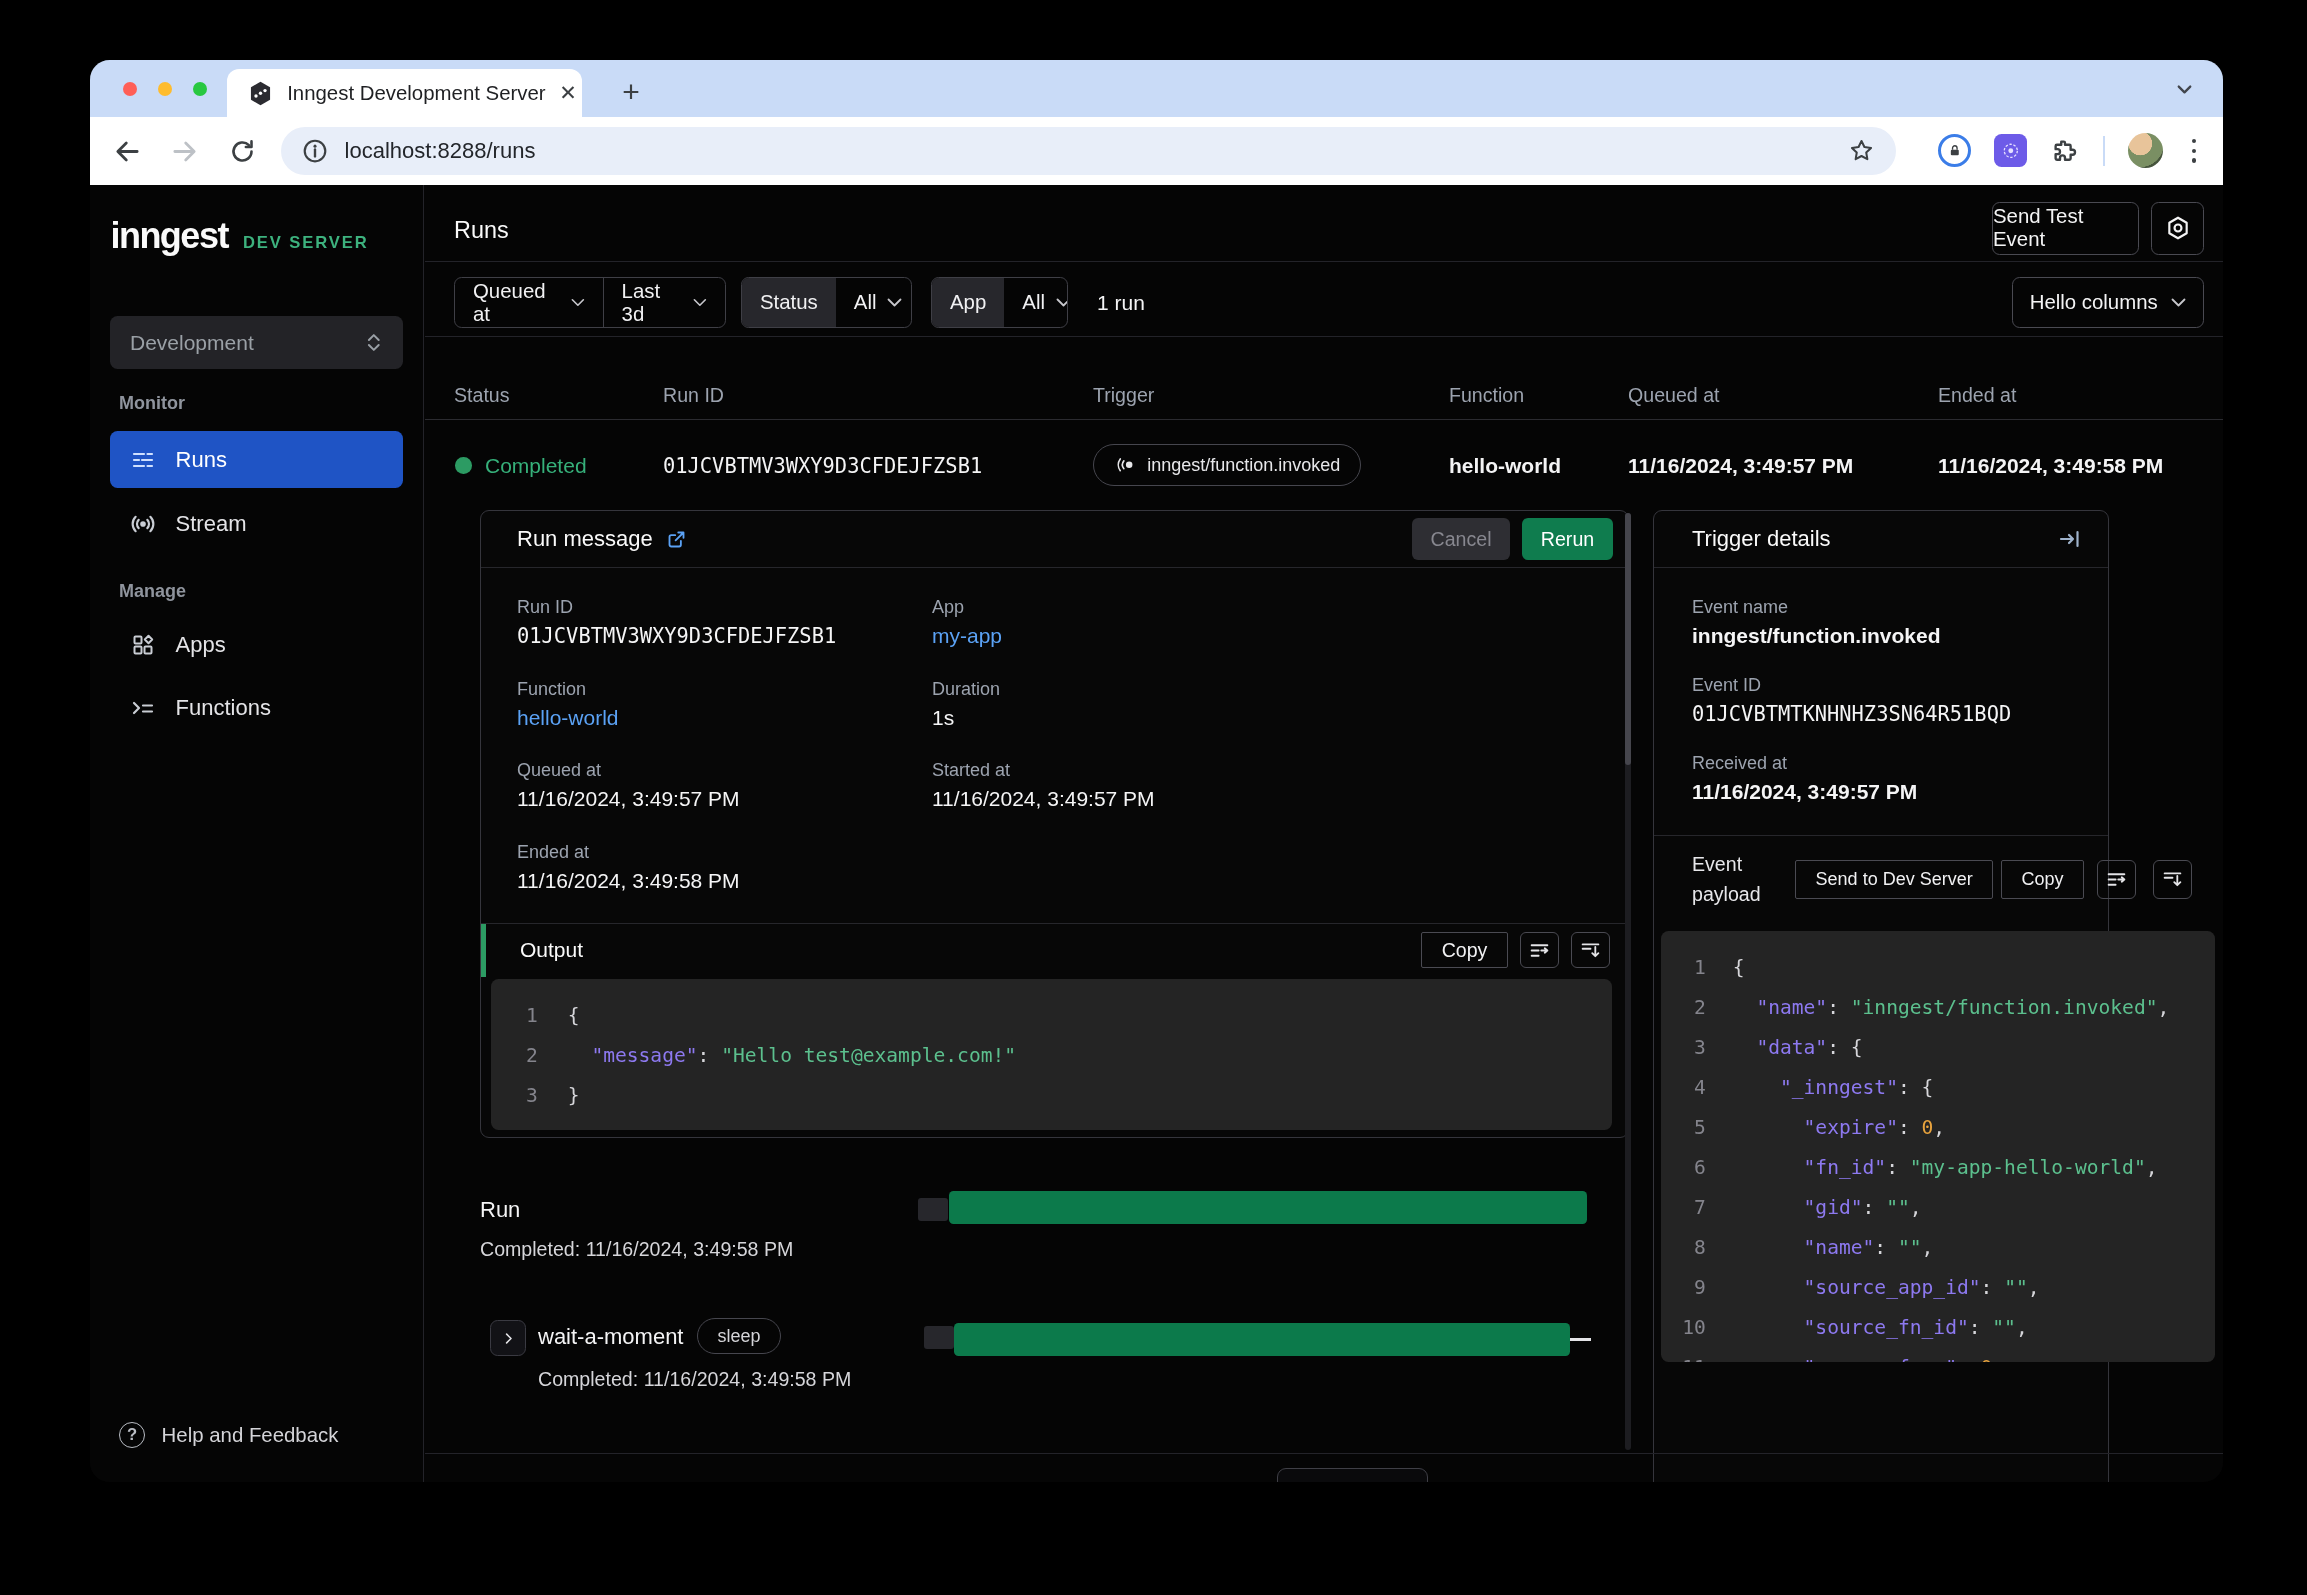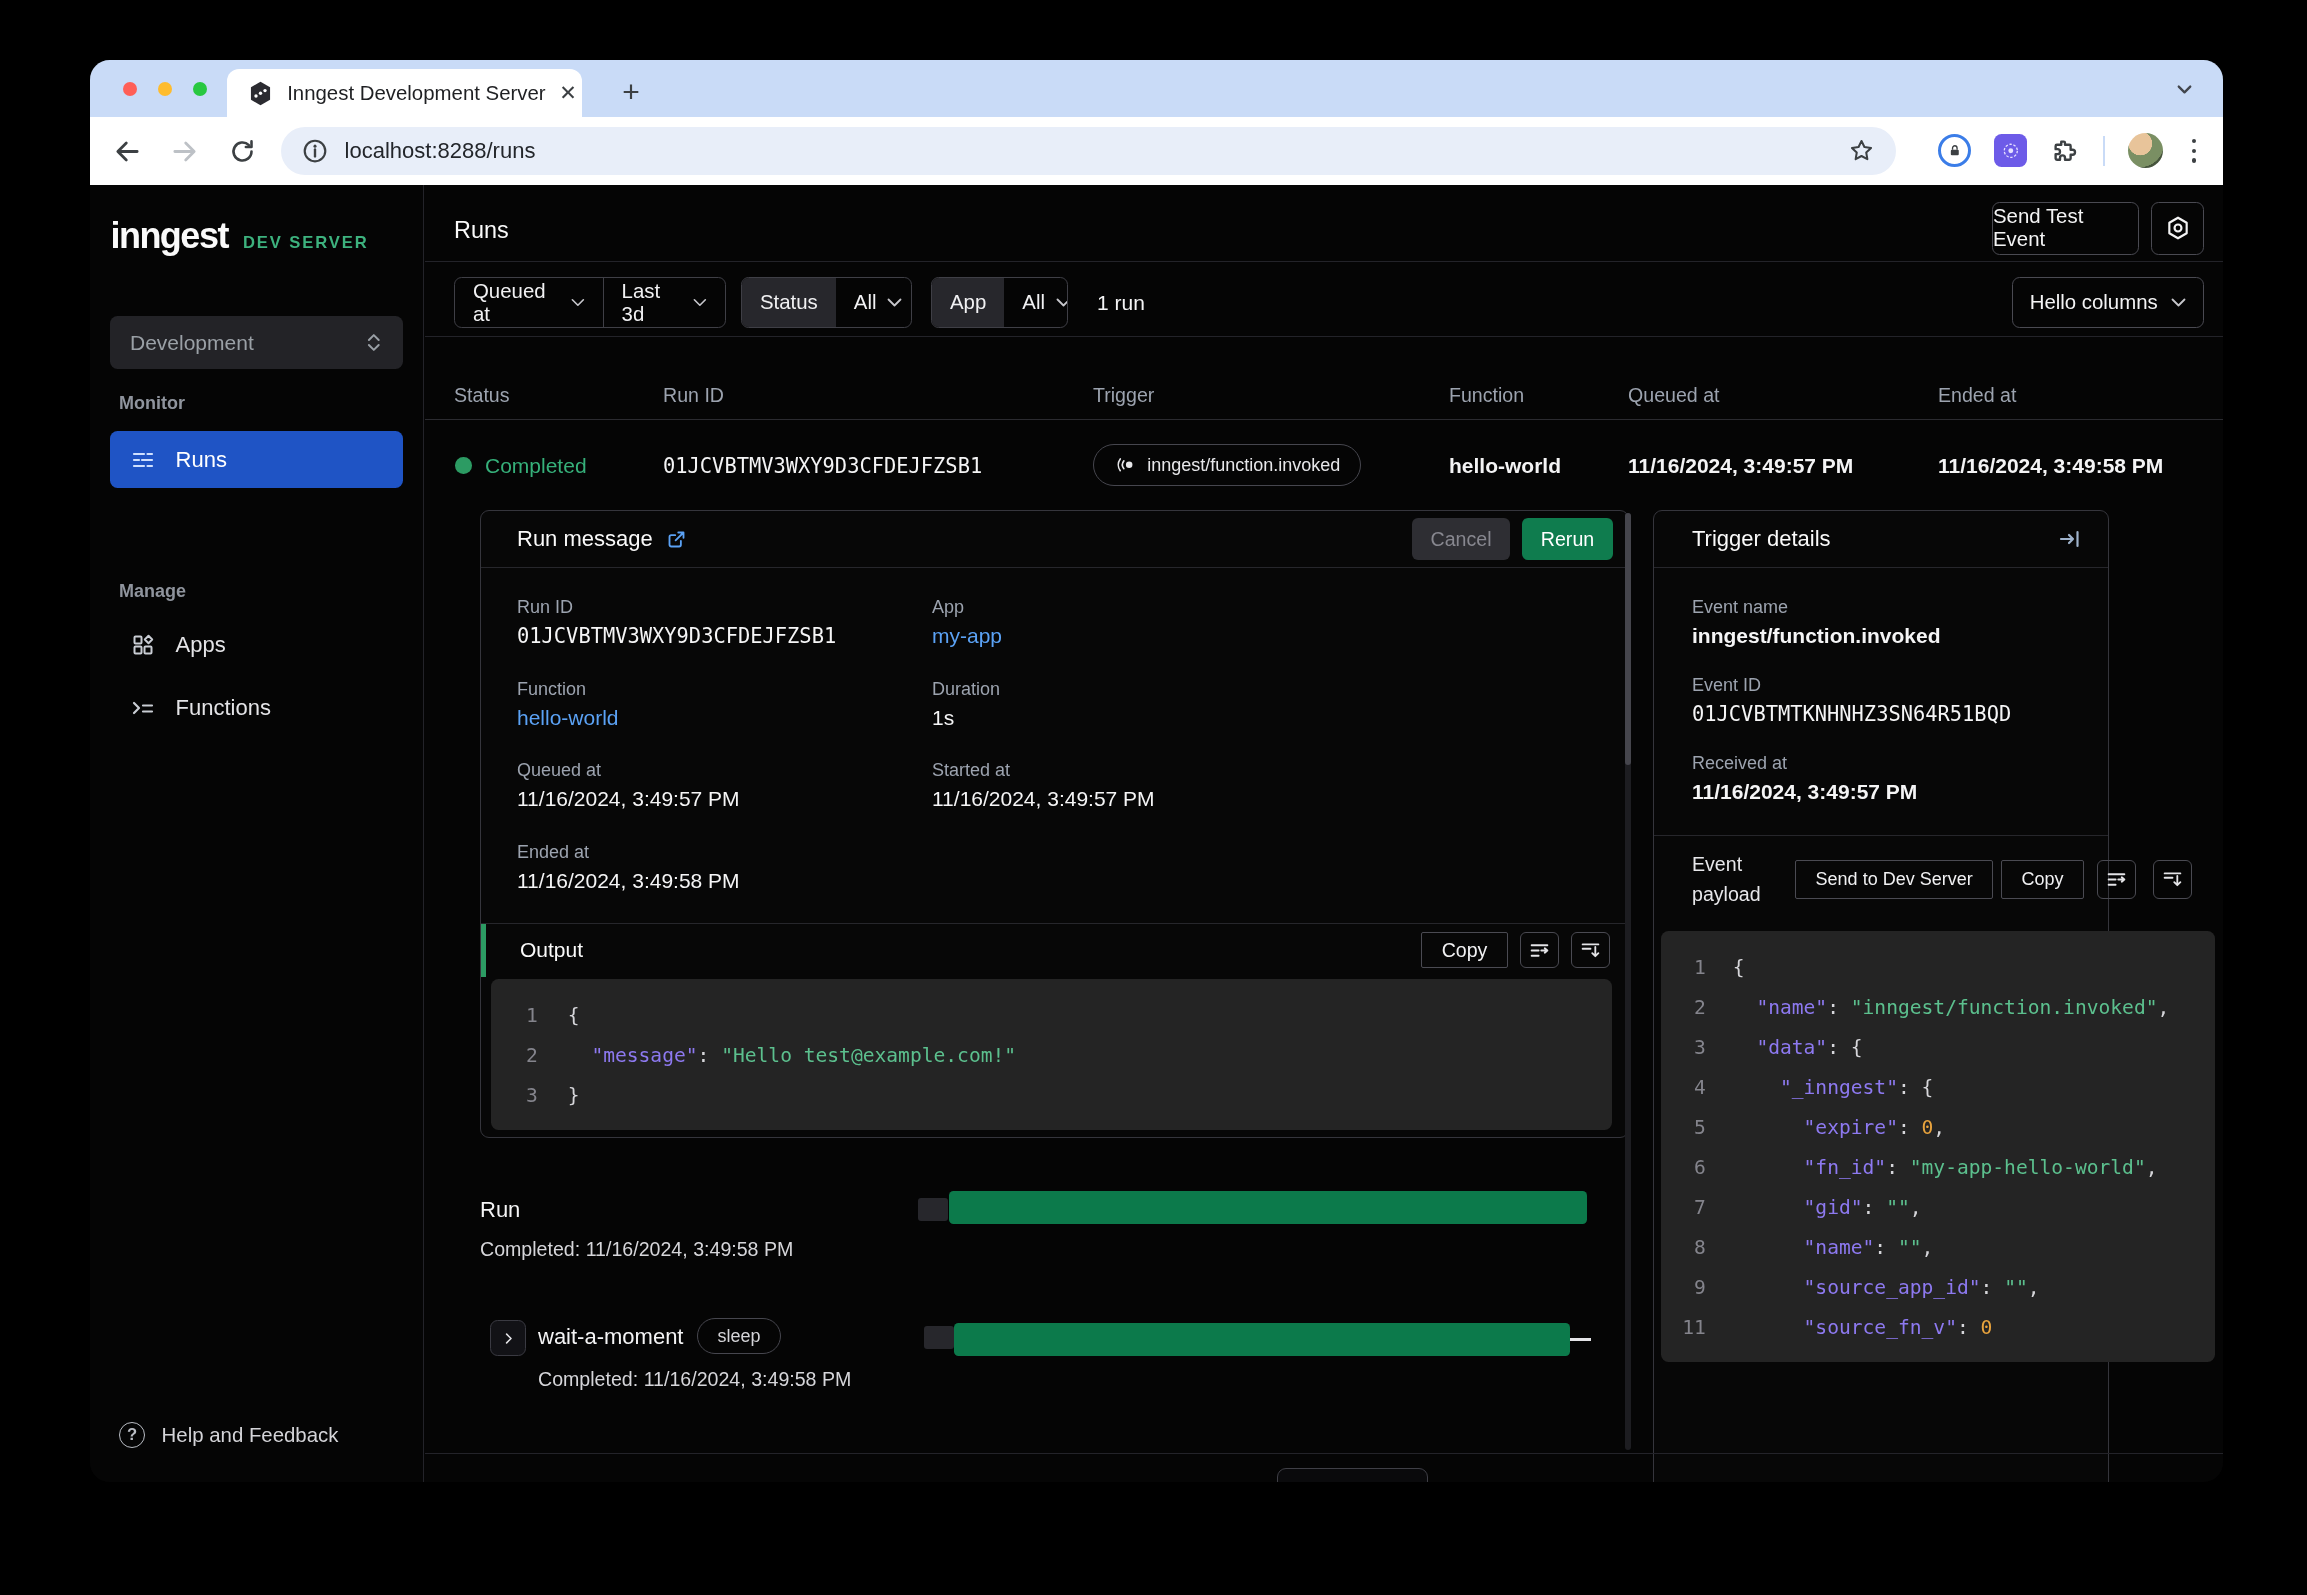--- a/index.html
+++ b/index.html
@@ -244,20 +244,30 @@
         <span class="nico">
           <svg width="24" height="24" viewBox="0 0 24 24" stroke="currentColor" stroke-width="2.2" stroke-linecap="round">
               <path d="M3 6h10M16.5 6H21"></path>
               <path d="M3 12h5M11 12h10"></path>
               <path d="M3 18h10M16.5 18H21"></path>
             </svg>
         </span>
         <span>Runs</span>
       </div>
 
+      <div class="nav-item" style="top:310px">
+        <span class="nico">
+          <svg width="26" height="26" viewBox="0 0 24 24" stroke="currentColor" stroke-width="2" fill="none" stroke-linecap="round">
+              <circle cx="12" cy="12" r="2.6" fill="currentColor" stroke="none"></circle>
+              <path d="M8 8.2a5.4 5.4 0 0 0 0 7.6M16 8.2a5.4 5.4 0 0 1 0 7.6"></path>
+              <path d="M5.2 5.4a9.3 9.3 0 0 0 0 13.2M18.8 5.4a9.3 9.3 0 0 1 0 13.2"></path>
+            </svg>
+        </span>
+        <span>Stream</span>
+      </div>
 
       <div class="side-label" style="top:396px">Manage</div>
 
       <div class="nav-item" style="top:431px">
         <span class="nico">
           <svg width="24" height="24" viewBox="0 0 24 24" stroke="currentColor" stroke-width="2" fill="none" stroke-linejoin="round">
               <rect x="3.5" y="3.5" width="7" height="7" rx="1"></rect>
               <path d="M17.5 2.8l3.7 3.7-3.7 3.7-3.7-3.7z"></path>
               <rect x="3.5" y="13.5" width="7" height="7" rx="1"></rect>
               <rect x="13.5" y="13.5" width="7" height="7" rx="1"></rect>
@@ -494,20 +504,21 @@
         <div id="payload-code" class="code-block" style="left:6.8px; top:420px; width:554px; height:431px;">
             <div class="code-line"><span class="ln" style="width: 45px; margin-right: 27px;">1</span><span><span class="tok-p">{</span></span></div>
             <div class="code-line"><span class="ln" style="width: 45px; margin-right: 27px;">2</span><span><span class="tok-p">  </span><span class="tok-k">"name"</span><span class="tok-p">: </span><span class="tok-s">"inngest/function.invoked"</span><span class="tok-p">,</span></span></div>
             <div class="code-line"><span class="ln" style="width: 45px; margin-right: 27px;">3</span><span><span class="tok-p">  </span><span class="tok-k">"data"</span><span class="tok-p">: {</span></span></div>
             <div class="code-line"><span class="ln" style="width: 45px; margin-right: 27px;">4</span><span><span class="tok-p">    </span><span class="tok-k">"_inngest"</span><span class="tok-p">: {</span></span></div>
             <div class="code-line"><span class="ln" style="width: 45px; margin-right: 27px;">5</span><span><span class="tok-p">      </span><span class="tok-k">"expire"</span><span class="tok-p">: </span><span class="tok-n">0</span><span class="tok-p">,</span></span></div>
             <div class="code-line"><span class="ln" style="width: 45px; margin-right: 27px;">6</span><span><span class="tok-p">      </span><span class="tok-k">"fn_id"</span><span class="tok-p">: </span><span class="tok-s">"my-app-hello-world"</span><span class="tok-p">,</span></span></div>
             <div class="code-line"><span class="ln" style="width: 45px; margin-right: 27px;">7</span><span><span class="tok-p">      </span><span class="tok-k">"gid"</span><span class="tok-p">: </span><span class="tok-s">""</span><span class="tok-p">,</span></span></div>
             <div class="code-line"><span class="ln" style="width: 45px; margin-right: 27px;">8</span><span><span class="tok-p">      </span><span class="tok-k">"name"</span><span class="tok-p">: </span><span class="tok-s">""</span><span class="tok-p">,</span></span></div>
             <div class="code-line"><span class="ln" style="width: 45px; margin-right: 27px;">9</span><span><span class="tok-p">      </span><span class="tok-k">"source_app_id"</span><span class="tok-p">: </span><span class="tok-s">""</span><span class="tok-p">,</span></span></div>
+            <div class="code-line"><span class="ln" style="width: 45px; margin-right: 27px;">10</span><span><span class="tok-p">      </span><span class="tok-k">"source_fn_id"</span><span class="tok-p">: </span><span class="tok-s">""</span><span class="tok-p">,</span></span></div>
             <div class="code-line"><span class="ln" style="width: 45px; margin-right: 27px;">11</span><span><span class="tok-p">      </span><span class="tok-k">"source_fn_v"</span><span class="tok-p">: </span><span class="tok-n">0</span></span></div>
           </div>
       </div>
 
       <div class="hr" style="top:1268px"></div>
       <div class="partial-btn"></div>
     </div>
   </div>
 </div>
 

